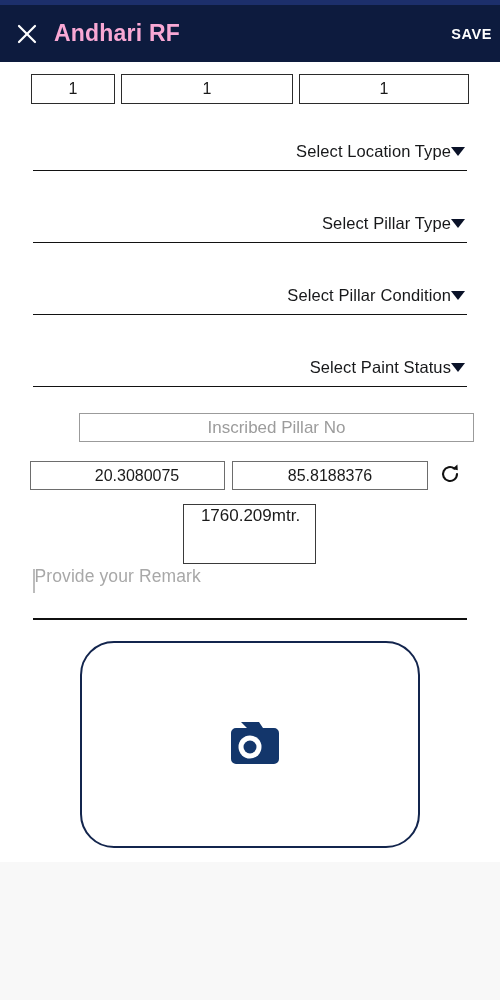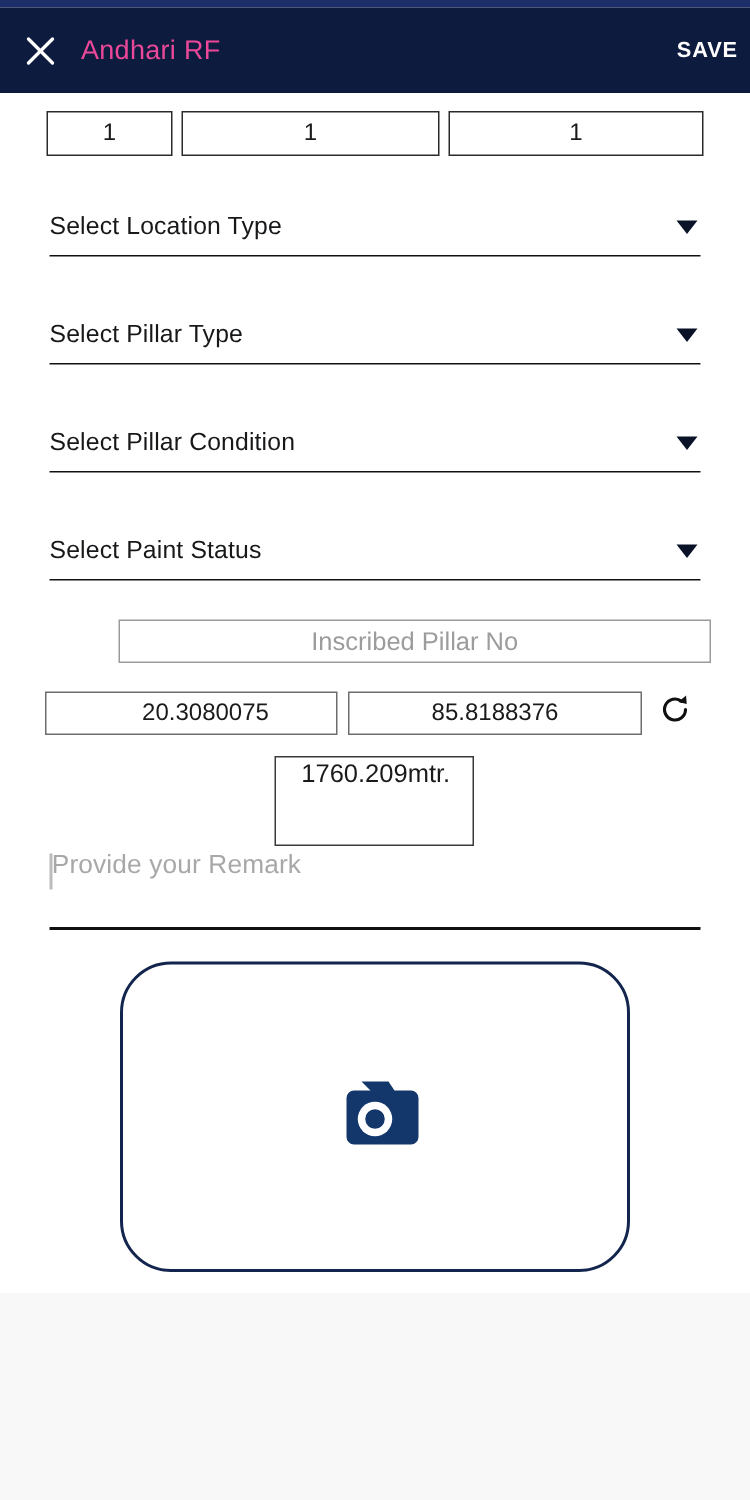--- a/index.html
+++ b/index.html
@@ -21,21 +21,21 @@
     background: #0d1b3e;
     display: flex; align-items: center;
   }
   .close-btn {
     width: 54px; height: 57px;
     display: flex; align-items: center; justify-content: center;
     cursor: pointer;
   }
   .close-btn svg { display: block; }
   .header-title {
-    color: #ec4899; font-size: 18px; font-weight: normal;
+    color: #f9a8d4; font-size: 23px; font-weight: bold;
     letter-spacing: 0.2px; flex: 1;
     white-space: nowrap;
   }
   .save-btn {
     color: #ffffff; font-size: 14.5px; font-weight: bold;
     letter-spacing: 0.6px; padding-right: 8px; cursor: pointer;
     white-space: nowrap;
   }
 
   
@@ -50,21 +50,21 @@
     cursor: text;
   }
   .count-box.b1 { left: 31px;  width: 84px; }
   .count-box.b2 { left: 121px; width: 172px; }
   .count-box.b3 { left: 299px; width: 170px; }
 
   
   .select-row {
     position: absolute; left: 33px; width: 434px; height: 38px;
     border-bottom: 1.6px solid #121212;
-    display: flex; align-items: center; justify-content: space-between;
+    display: flex; align-items: center; justify-content: flex-end;
     cursor: pointer;
   }
   .select-row .lbl {
     font-size: 16.5px; color: #17181a; letter-spacing: 0.1px;
   }
   .caret {
     width: 0; height: 0;
     border-left: 7.5px solid transparent;
     border-right: 7.5px solid transparent;
     border-top: 9px solid #0a1228;

